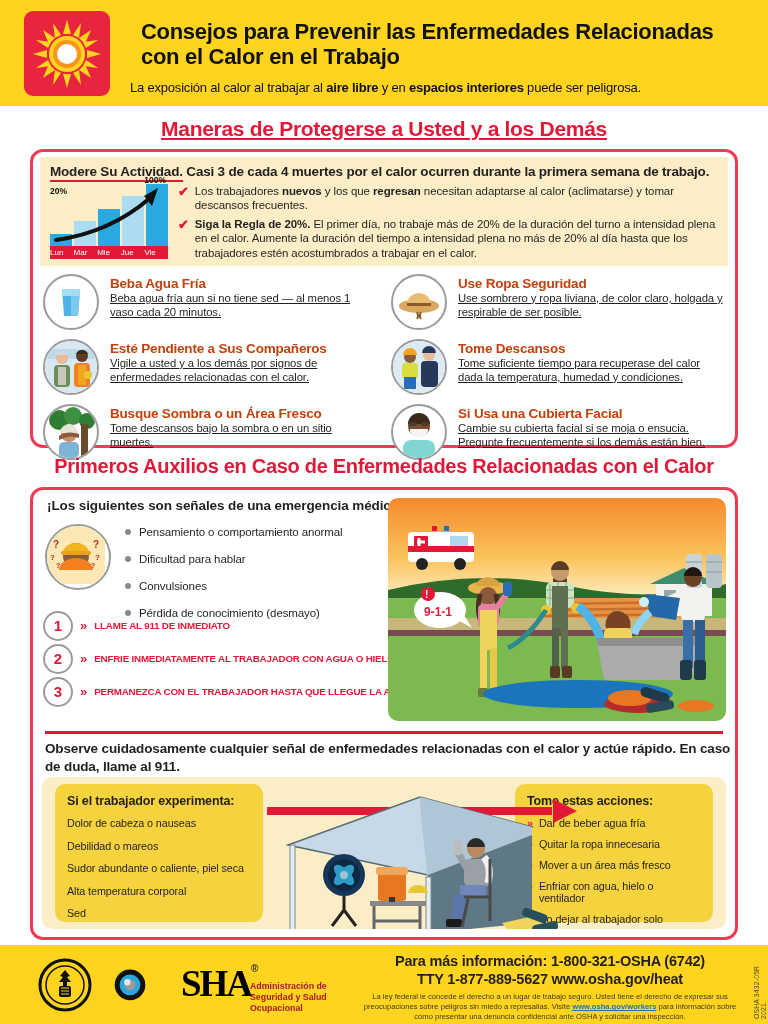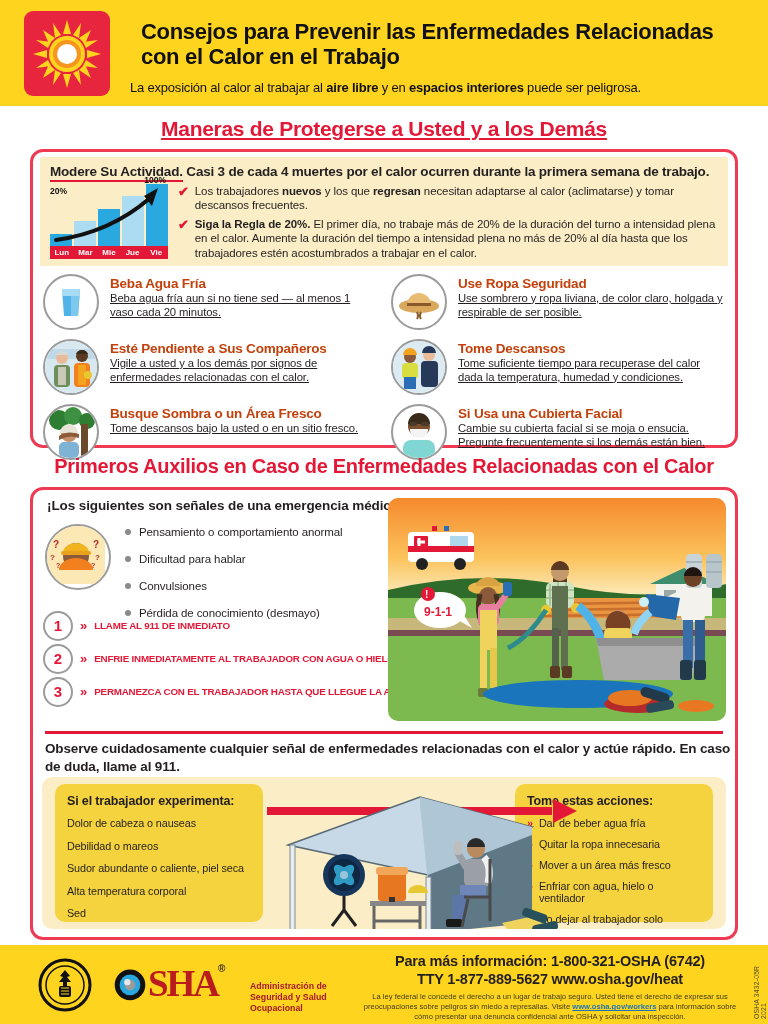--- a/index.html
+++ b/index.html
@@ -31,21 +31,21 @@
   .chart-area{position:relative;width:118px;height:62px;}
   .chart-bars{position:absolute;left:0;bottom:0;width:118px;height:62px;display:flex;align-items:flex-end;gap:2px;padding:0;}
   .bar{flex:1;}
   .bar-dark{background:#29A9E0;}
   .bar-light{background:#ABDCF1;}
   .chart-lbl{position:absolute;font-size:8.5px;font-weight:bold;color:#111;}
   .lbl-20{left:0;top:2px;}
   .lbl-100{right:2px;top:-9px;}
   .chart-arrow{position:absolute;left:0;top:0;width:118px;height:62px;}
   .chart-days{width:118px;height:13px;background:#E31837;display:flex;}
-  .chart-days span{flex:1;color:#fff;font-size:8px;font-weight:bold;text-align:center;line-height:13px;}
+  .chart-days span{flex:1;color:#fff;font-size:8px;font-weight:normal;text-align:left;line-height:13px;}
   .check-list{flex:1;display:flex;flex-direction:column;gap:4px;}
   .check-item{display:flex;gap:6px;font-size:11.5px;line-height:1.25;letter-spacing:-0.1px;}
   .check-mark{color:#E31837;font-weight:bold;font-size:13px;flex:none;}
 
   .tips{display:grid;grid-template-columns:1fr 1fr;column-gap:16px;row-gap:9px;padding:8px 12px 6px 10px;}
   .tip{display:flex;gap:11px;align-items:flex-start;}
   .tip-icon{width:52px;height:52px;border:2px solid #9B9B9B;border-radius:50%;flex:none;background:#fff;overflow:hidden;}
   .tip-title{font-size:13.5px;font-weight:bold;color:#c2410c;letter-spacing:-0.2px;margin:2px 0 1px;}
   .tip-desc{font-size:11.3px;line-height:1.22;letter-spacing:-0.1px;text-decoration:underline;}
 
@@ -75,21 +75,21 @@
   .big-arrow{position:absolute;left:225px;top:22px;width:310px;height:24px;z-index:1;}
   .arrow-shaft{position:absolute;left:0;top:8px;width:285px;height:8px;background:#E31837;}
   .arrow-head{position:absolute;right:0;top:0;width:0;height:0;border-left:24px solid #E31837;border-top:12px solid transparent;border-bottom:12px solid transparent;}
   .tent{position:absolute;left:228px;top:6px;width:300px;height:158px;z-index:2;}
 
   
   .footer{position:absolute;top:945px;left:0;width:768px;height:79px;background:#FFD41E;}
   .seal{position:absolute;left:38px;top:13px;width:54px;height:54px;}
   .osha-logo{position:absolute;left:112px;top:20px;display:flex;align-items:flex-start;}
   .osha-o{width:36px;height:36px;margin-top:1px;}
-  .osha-letters{font-size:37px;font-weight:bold;letter-spacing:-2px;color:#b91c1c;line-height:1;font-family:"Liberation Serif",serif;}
+  .osha-letters{font-size:37px;font-weight:bold;letter-spacing:-2px;color:#000000;line-height:1;font-family:"Liberation Serif",serif;margin-left:33px;}
   .osha-reg{font-size:10px;font-weight:bold;margin-top:-2px;}
   .agency{position:absolute;left:250px;top:36px;width:110px;font-size:8.8px;font-weight:bold;color:#A6192E;line-height:1.25;}
   .info-block{position:absolute;left:355px;top:7px;width:390px;text-align:center;}
   .info-line{font-size:14.5px;font-weight:bold;letter-spacing:-0.2px;line-height:1.25;}
   .fine-print{margin-top:4px;font-size:7.6px;line-height:1.32;color:#3D3A1E;}
   .doc-number{position:absolute;right:1px;top:8px;height:66px;writing-mode:vertical-rl;transform:rotate(180deg);font-size:6.8px;color:#4d4a2a;letter-spacing:0.2px;}
 </style>
 </head>
 <body>
 
@@ -252,21 +252,21 @@
               <circle cx="42" cy="15" r="8" fill="#2E7D32"></circle>
               <rect x="36" y="18" width="7" height="34" fill="#6B4A2B"></rect>
               <circle cx="24" cy="28" r="8" fill="#C8906A"></circle>
               <path d="M15 27 a9 9 0 0 1 18 0 Z" fill="#E8E4D8"></path>
               <path d="M14 30 q8 -6 20 -2 l0 4 q-10 -4 -20 2 Z" fill="#8A5A3B"></path>
               <rect x="14" y="36" width="20" height="16" rx="5" fill="#7FB3D5"></rect>
             </svg>
         </div>
         <div>
           <div class="tip-title">Busque Sombra o un Área Fresco</div>
-          <div class="tip-desc">Tome descansos bajo la usted o en un sitio fresco.</div>
+          <div class="tip-desc">Tome descansos bajo la sombra o en un sitio muertes.</div>
         </div>
       </div>
 
       <div class="tip">
         <div class="tip-icon">
           <svg width="52" height="52" viewBox="0 0 52 52">
               <rect x="10" y="34" width="32" height="18" rx="8" fill="#7FD6D2"></rect>
               <circle cx="26" cy="20" r="11" fill="#7A4E2E"></circle>
               <path d="M15 18 a11 11 0 0 1 22 0 Z" fill="#3A2A1A"></path>
               <rect x="16" y="16" width="8" height="4" rx="2" fill="#4A3A2A"></rect>

